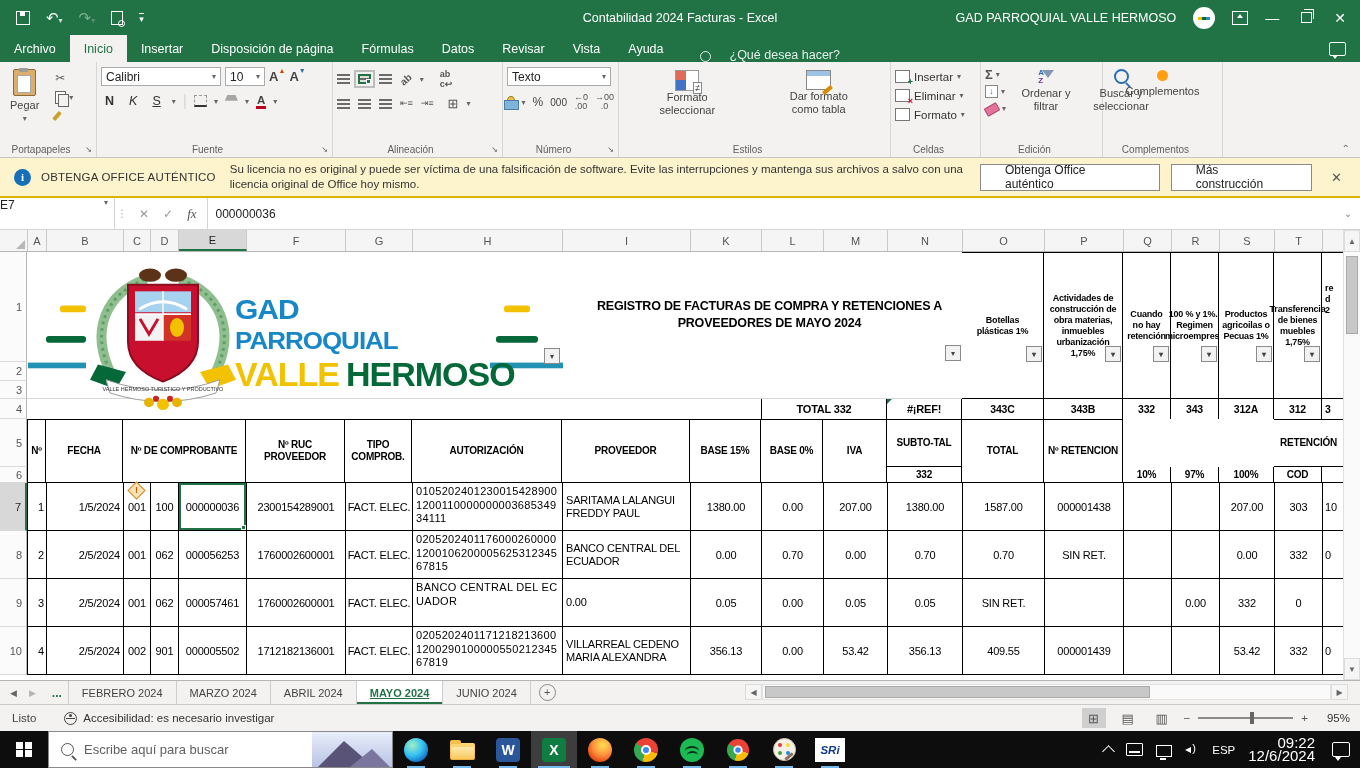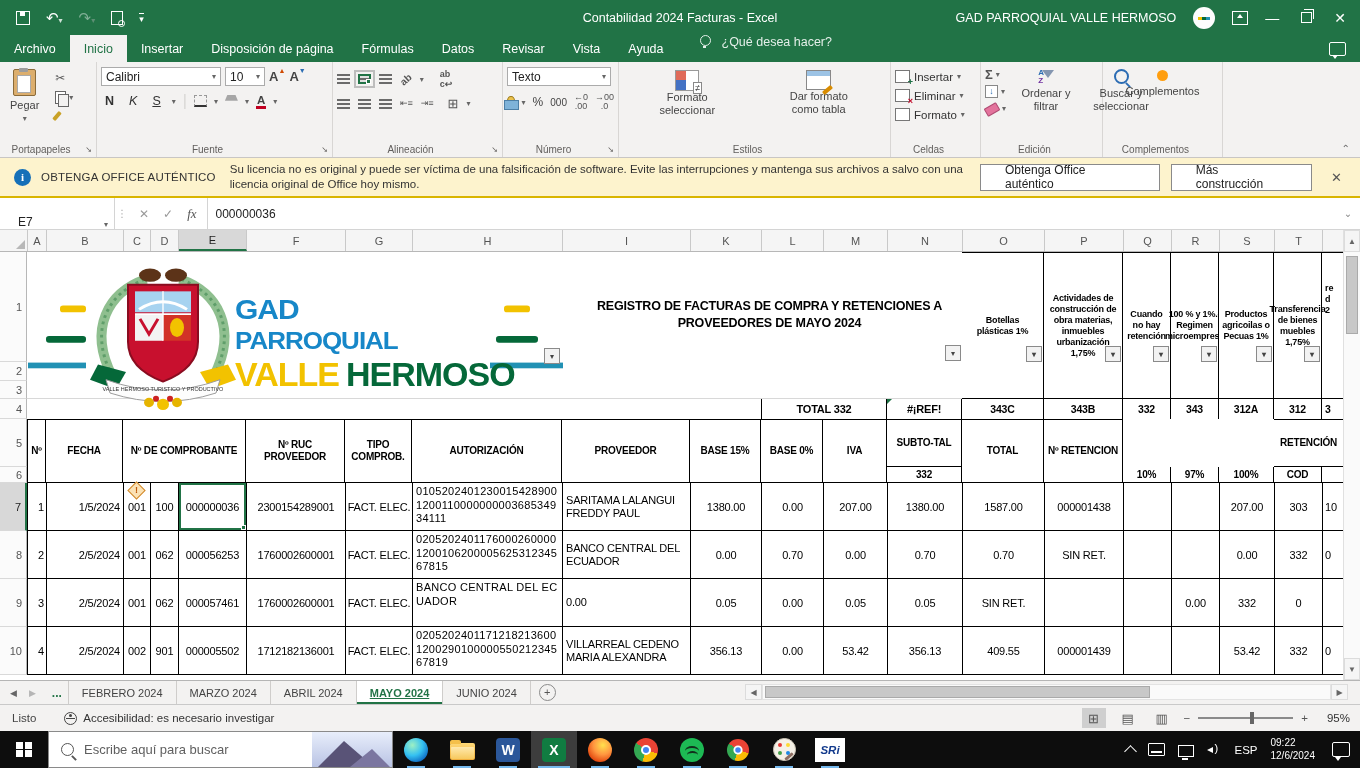--- a/index.html
+++ b/index.html
@@ -20,21 +20,21 @@
   .avatar::before{content:"";position:absolute;left:5px;top:10px;width:12px;height:3px;background:linear-gradient(90deg,#f2c200 0 4px,#056839 4px 8px,#2191b4 8px);}
   .ic-ribopt{width:14px;height:12px;border:1.2px solid #fff;position:relative}
   .ic-ribopt::after{content:"";position:absolute;left:4px;top:2px;border-left:3px solid transparent;border-right:3px solid transparent;border-bottom:4px solid #fff;}
   .winctl{font-size:14px;display:flex;gap:22px;align-items:center}
   .ic-restore{width:9px;height:9px;border:1.2px solid #fff;position:relative}
   .ic-restore::before{content:"";position:absolute;left:2px;top:-4px;width:9px;height:9px;border:1.2px solid #fff;border-bottom:none;border-left:none;}
   
   .menubar{position:absolute;left:0;top:35px;width:100%;height:27px;background:#217346;display:flex;align-items:stretch;color:#fff;font-size:12.5px;}
   .mtab{padding:0 14px;display:flex;align-items:center;}
   .mtab.active{background:#f3f2f1;color:#217346;}
-  .msearch{display:flex;align-items:flex-start;gap:11px;margin-left:22px;color:#e4efe9;}
+  .msearch{display:flex;align-items:flex-end;gap:19px;margin-left:22px;color:#e4efe9;}
   .ic-bulb{width:9px;height:9px;border:1.3px solid #e4efe9;border-radius:50%;position:relative}
   .ic-bulb::after{content:"";position:absolute;left:2px;bottom:-3px;width:3px;height:2px;background:#e4efe9;}
   .mb-right{margin-left:auto;display:flex;align-items:center;margin-right:14px}
   .ic-note{width:15px;height:12px;border:1.3px solid #fff;border-radius:2px;position:relative}
   .ic-note::after{content:"";position:absolute;left:2px;bottom:-4px;border-left:3px solid transparent;border-right:3px solid transparent;border-top:4px solid #fff;}
   
   .ribbon{position:absolute;left:0;top:62px;width:100%;height:96px;background:#f3f2f1;border-bottom:1px solid #c8c6c4;display:flex;box-sizing:border-box;color:#444;}
   .rgroup{position:relative;border-right:1px solid #d8d6d4;box-sizing:border-box;padding:5px 4px 17px;flex:none;}
   .rglabel{position:absolute;bottom:2px;left:0;right:14px;text-align:center;font-size:10px;color:#605e5c;white-space:nowrap}
   .launcher{position:absolute;bottom:3px;right:4px;font-size:8px;color:#605e5c;}
@@ -95,21 +95,21 @@
   
   .warnbar{position:absolute;left:0;top:158px;width:100%;height:40px;background:#fdf3cd;border-bottom:2px solid #d9b500;box-sizing:border-box;display:flex;align-items:center;font-size:11.5px;color:#333;}
   .ic-info{flex:none;width:17px;height:17px;border-radius:50%;background:#1670b8;color:#fff;display:flex;align-items:center;justify-content:center;font-size:11px;font-weight:bold;font-family:"Liberation Serif",serif;margin:0 10px 0 14px;}
   .warn-title{flex:none;font-size:11.5px;letter-spacing:.2px;margin-right:14px;}
   .warn-msg{width:760px;line-height:15px;}
   .warn-actions{margin-left:auto;display:flex;align-items:center;gap:11px;margin-right:10px;}
   .warn-btn{background:#fff;border:1px solid #8a8a8a;height:25px;display:flex;align-items:center;padding:0 24px;font-size:12px;color:#222;}
   .warn-x{font-size:13px;color:#555;margin:0 8px;}
   
   .fbar{position:absolute;left:0;top:198px;width:100%;height:32px;background:#fff;border-bottom:1px solid #d4d4d4;display:flex;align-items:stretch;box-sizing:border-box;}
-  .namebox{width:115px;border-right:1px solid #d4d4d4;display:flex;align-items:flex-end;font-size:12px;color:#222;padding-left:18px;box-sizing:border-box;position:relative}
+  .namebox{width:115px;border-right:1px solid #d4d4d4;display:flex;align-items:flex-start;font-size:12px;color:#222;padding-left:0;box-sizing:border-box;position:relative}
   .namebox .chev{position:absolute;right:6px}
   .fdots{width:14px;display:flex;align-items:center;justify-content:center;color:#aaa;font-size:10px}
   .fbtns{display:flex;align-items:center;gap:14px;padding:0 10px;color:#9a9a9a;font-size:12px;border-right:1px solid #d4d4d4;}
   .fx{font-style:italic;font-family:"Liberation Serif",serif;color:#555;font-size:13px}
   .fvalue{flex:1;display:flex;align-items:center;font-size:12px;color:#222;padding-left:8px;}
   .fchev{width:24px;display:flex;align-items:center;justify-content:center;color:#888;font-size:10px}
   
   .cols{position:absolute;left:0;top:230px;width:1343px;height:22px;display:flex;background:#f5f5f5;border-bottom:1px solid #b7b7b7;box-sizing:border-box;font-size:11px;color:#555;}
   .corner{width:27px;flex:none;border-right:1px solid #c9c9c9;position:relative;background:#f5f5f5}
   .corner::after{content:"";position:absolute;right:2px;bottom:2px;border-left:9px solid transparent;border-bottom:9px solid #b8b8b8;}
@@ -227,21 +227,21 @@
   .tray{margin-left:auto;display:flex;align-items:center;gap:13px;padding-right:10px}
   .tr-chev{width:8px;height:8px;border-top:1.6px solid #fff;border-left:1.6px solid #fff;transform:rotate(45deg);margin-top:4px}
   .tr-kb{width:15px;height:11px;border:1.3px solid #fff;border-radius:1px;position:relative}
   .tr-kb::after{content:"";position:absolute;left:2px;bottom:2px;right:2px;height:2px;background:#fff}
   .tr-net{width:14px;height:10px;border:1.3px solid #fff;position:relative;margin-top:2px}
   .tr-net::after{content:"";position:absolute;left:3px;bottom:-4px;width:6px;height:2px;background:#fff}
   .tr-vol{position:relative;width:14px;height:12px}
   .tr-vol::before{content:"";position:absolute;left:0;top:3px;border-top:3px solid transparent;border-bottom:3px solid transparent;border-left:0;border-right:6px solid #fff;}
   .tr-vol::after{content:")";position:absolute;left:7px;top:-2px;color:#fff;font-size:11px}
   .tr-lang{font-size:11.5px}
-  .tr-clock{font-size:10px;line-height:12.5px;}
+  .tr-clock{font-size:15px;line-height:12.5px;text-align:right}
   .tr-note{width:16px;height:13px;border:1.4px solid #fff;border-radius:2px;position:relative;margin-left:4px}
   .tr-note::after{content:"";position:absolute;left:2px;bottom:-5px;border-left:3px solid transparent;border-right:3px solid transparent;border-top:4px solid #fff;}
 </style>
 </head>
 <body>
 
 <div class="screen">
 
   <div class="titlebar">
     <div class="qat">

